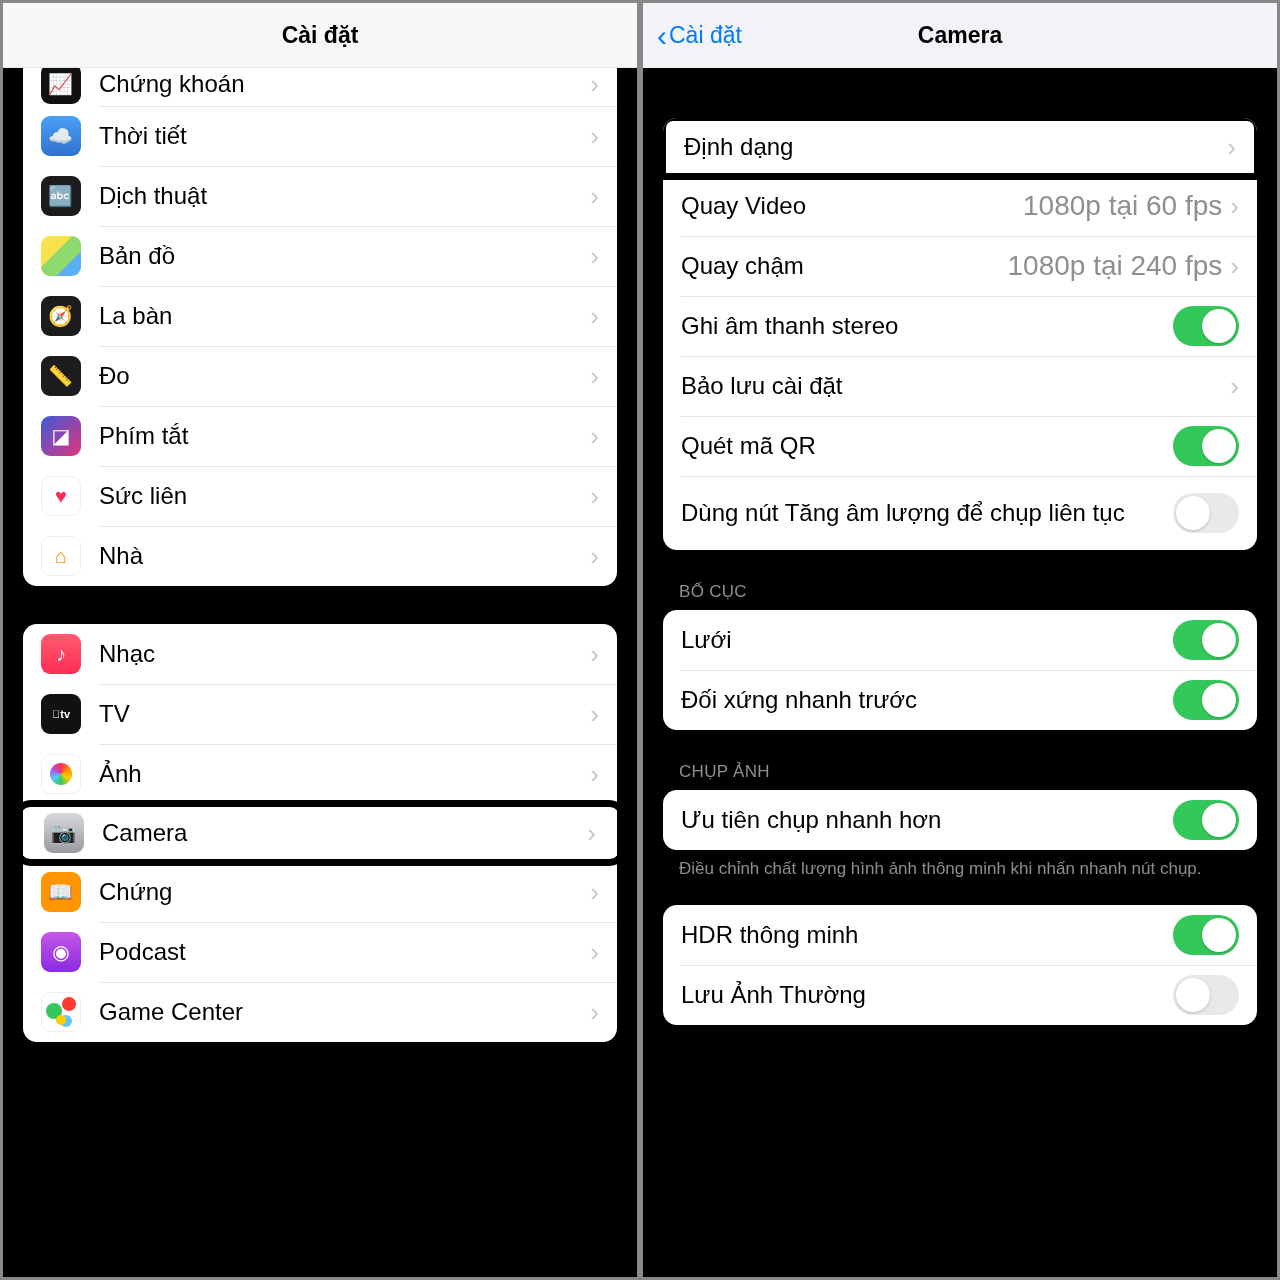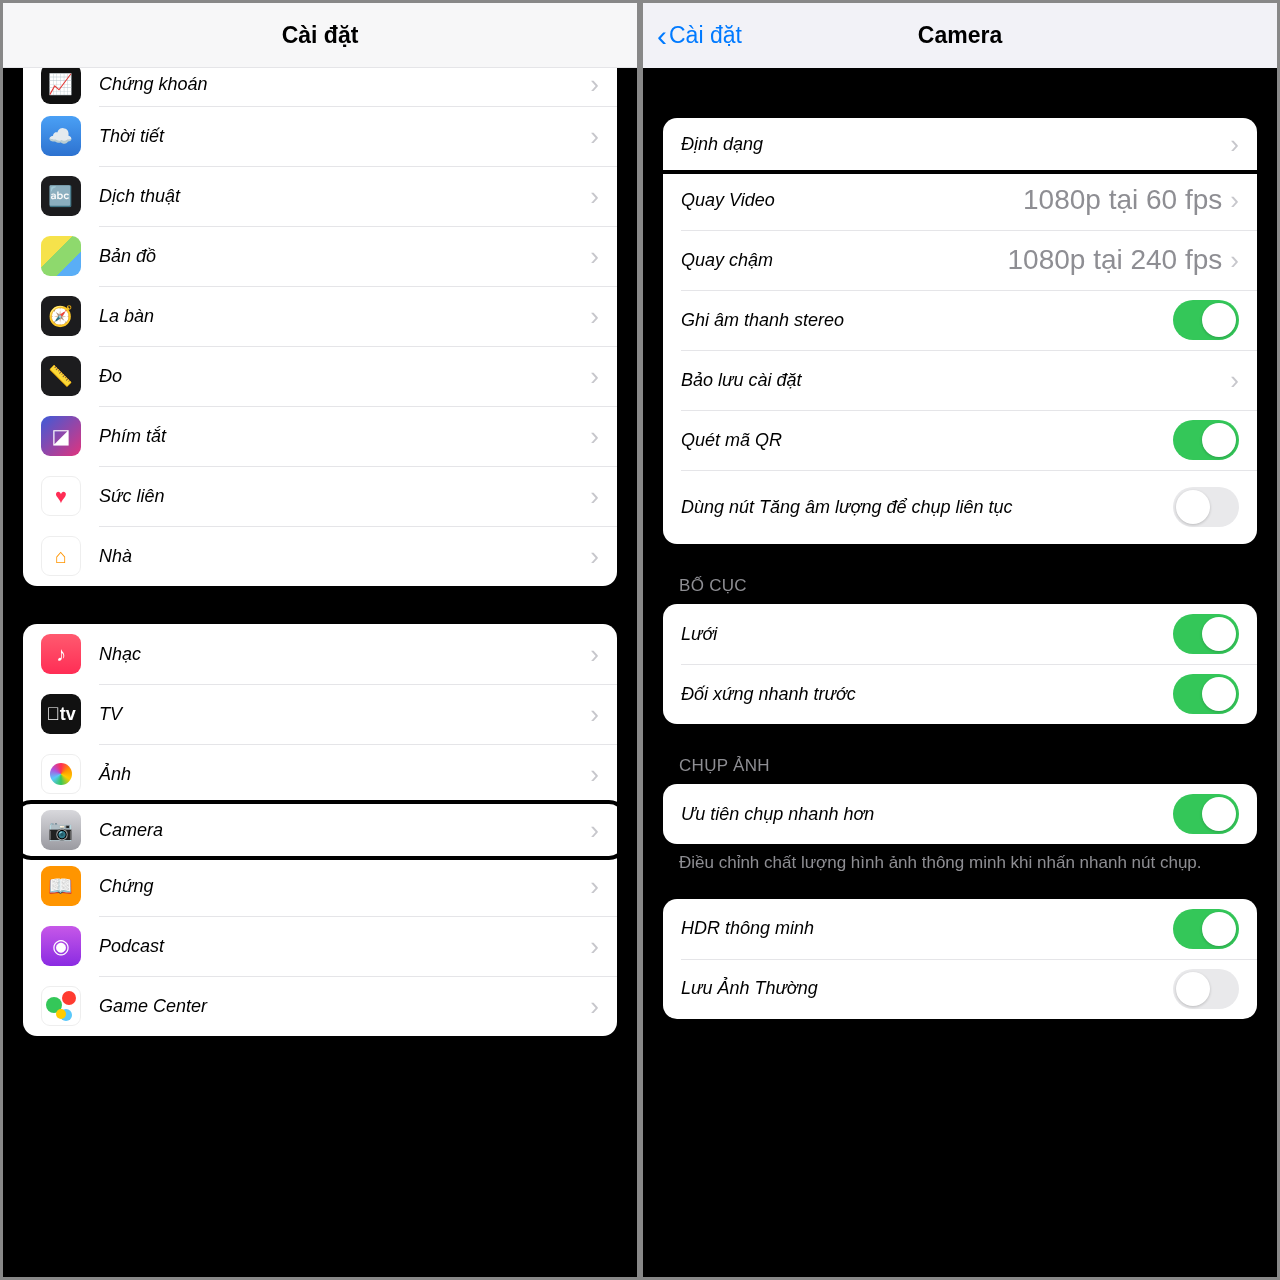--- a/index.html
+++ b/index.html
@@ -12,47 +12,47 @@
 .nav-back-chevron { font-size: 30px; font-weight: 400; margin-right: 2px; line-height: 1; }
 .scroll { flex: 1; overflow: hidden; }
 .group { background: #fff; border-radius: 14px; margin: 12px 20px 38px; overflow: hidden; }
 .group.first-left { margin-top: -6px; border-top-left-radius: 0; border-top-right-radius: 0;}
 .group.tight { margin-bottom: 20px; }
 .row { height: 60px; display: flex; align-items: center; padding: 0 18px; position: relative; cursor: pointer; }
 .row.tall { height: 74px; }
 .row + .row::before { content: ""; position: absolute; top: 0; left: 76px; right: 0; height: 1px; background: #e5e5e8; }
 .right .row + .row::before { left: 18px; }
 .app-icon { width: 40px; height: 40px; border-radius: 9px; margin-right: 18px; flex-shrink: 0; display:flex; align-items:center; justify-content:center; font-size: 20px; color:#fff;}
-.row-label { font-size: 18px; color: #000; flex: 1; font-style: italic; }
+.row-label { font-size: 24px; color: #000; flex: 1; }
 .row-label.multi { line-height: 1.25; }
 .row-value { font-size: 28px; color: #8e8e93; margin-right: 8px; }
 .chev { color: #c7c7cc; font-size: 26px; font-weight: 300; }
 .toggle { width: 66px; height: 40px; border-radius: 20px; position: relative; }
 .toggle.on { background: #34c759; }
 .toggle.off { background: #e9e9eb; }
 .toggle::after { content: ""; position: absolute; width: 34px; height: 34px; border-radius: 50%; background: #fff; top: 3px; box-shadow: 0 1px 3px rgba(0,0,0,.2); }
 .toggle.on::after { right: 3px; }
 .toggle.off::after { left: 3px; }
 .section-header { font-size: 17px; color: #8e8e93; text-transform: uppercase; padding: 12px 36px 8px; letter-spacing: .3px; }
 .section-footer { font-size: 17px; color: #8e8e93; padding: 8px 36px 24px; line-height: 1.35; }
-.highlight { border: 4px solid #000000; border-radius: 18px; margin: -4px; padding: 0; }
+.highlight { border: 7px solid #000000; border-radius: 18px; margin: -4px; padding: 0; }
 .highlight-wrap-l { margin-left: -6px; margin-right: -6px; }
 .highlight .row { height: 52px; }
 
 .ic-stocks{background:#111;}
 .ic-weather{background:linear-gradient(#4aa0f5,#2d72d0);}
 .ic-translate{background:#1c1c1e;}
 .ic-maps{background:linear-gradient(135deg,#f6e24b 0 40%,#8ed96d 40% 70%,#5aaef6 70%);}
 .ic-compass{background:#1c1c1e;}
 .ic-measure{background:#1c1c1e;}
 .ic-shortcuts{background:linear-gradient(135deg,#3d5bd8,#e1337d);}
 .ic-health{background:#fff;border:1px solid #eee;color:#ff2d55;}
 .ic-home{background:#fff;border:1px solid #eee;color:#ff9500;}
 .ic-music{background:linear-gradient(#ff5a6f,#ff2d55);}
-.ic-tv{background:#111;font-size:18px;font-weight:700;}
+.ic-tv{background:#111;font-size:11px;font-weight:700;}
 .ic-photos{background:#fff;border:1px solid #eee;}
 .ic-camera{background:linear-gradient(#d8d8dc,#9a9aa0);color:#222;}
 .ic-books{background:#ff9500;}
 .ic-podcast{background:linear-gradient(#c658e8,#8a2be2);}
 .ic-gamecenter{background:#fff;border:1px solid #eee;}
 .photos-flower{width:22px;height:22px;border-radius:50%;background:conic-gradient(#ff2d55,#ff9500,#ffcc00,#34c759,#5ac8fa,#af52de,#ff2d55);}
 .gc-bubbles{position:relative;width:30px;height:30px;}
 .gc-bubbles span{position:absolute;border-radius:50%;}
 .gc-bubbles .a{width:16px;height:16px;background:#34c759;left:0;top:6px;}
 .gc-bubbles .b{width:14px;height:14px;background:#ff3b30;right:0;top:0;}

